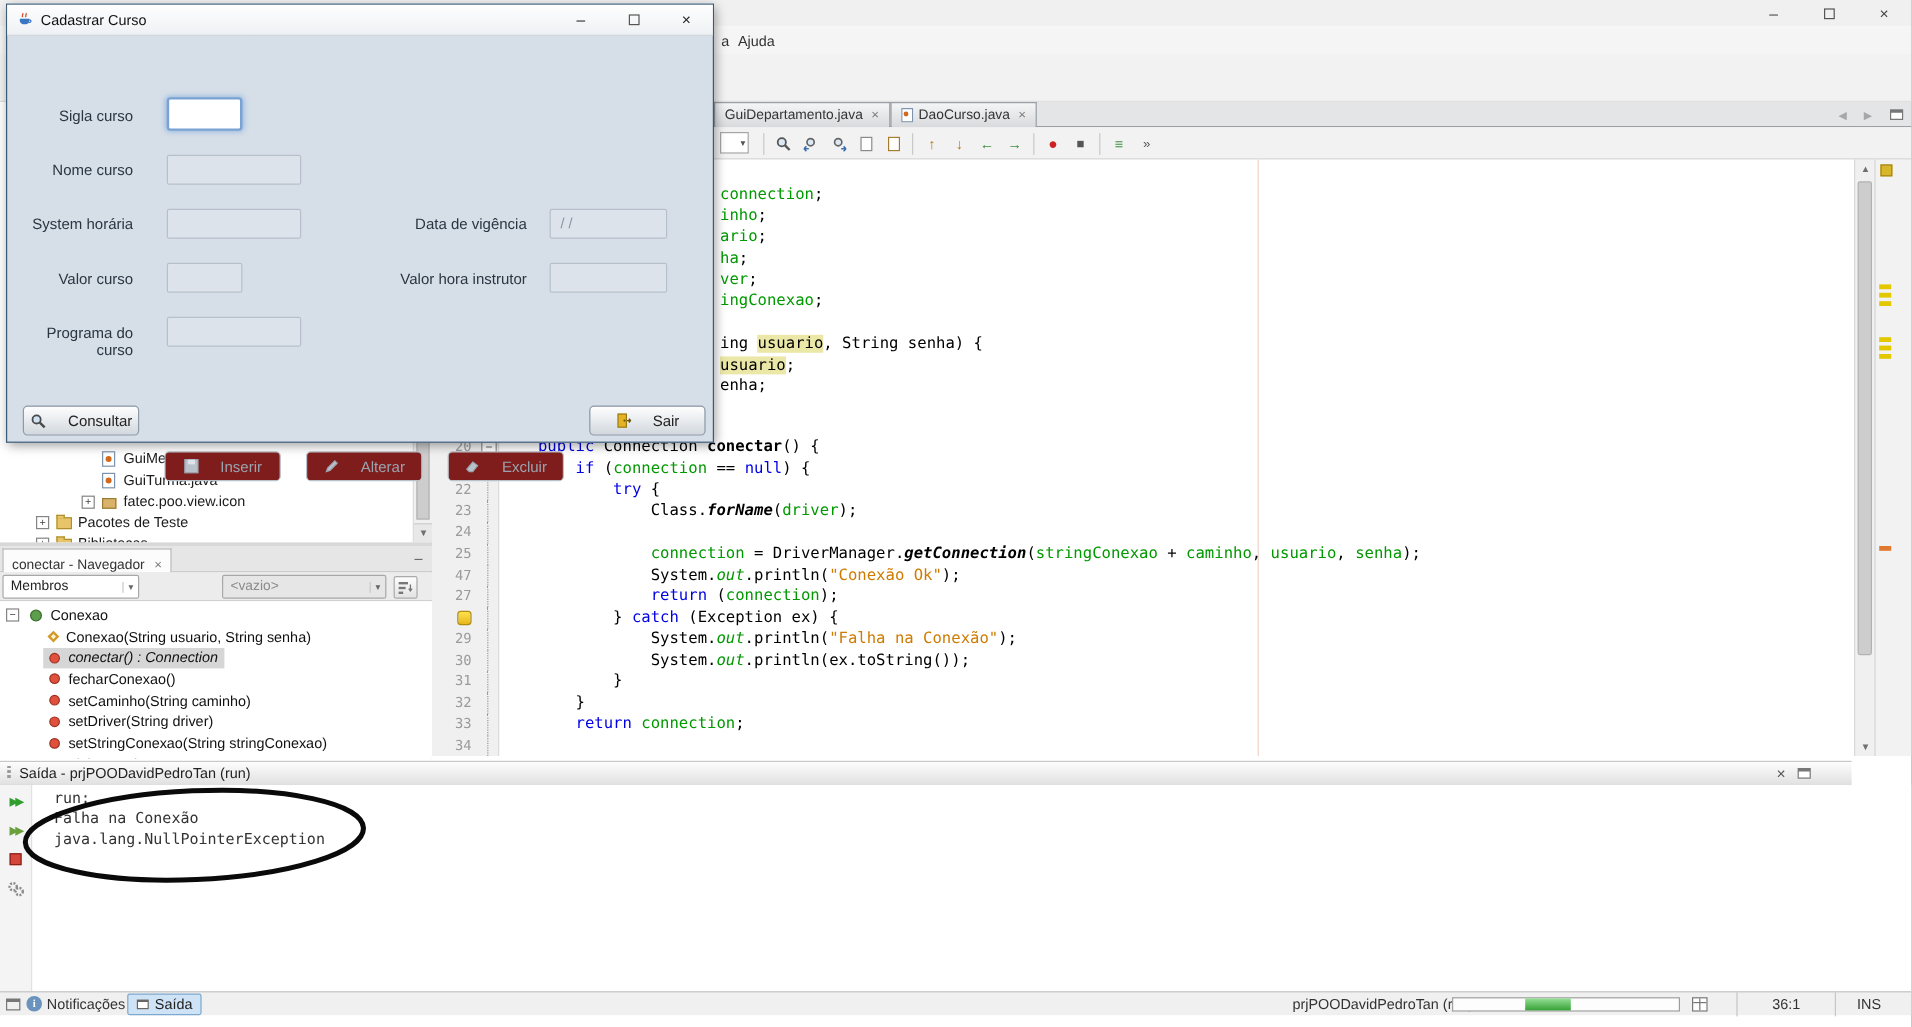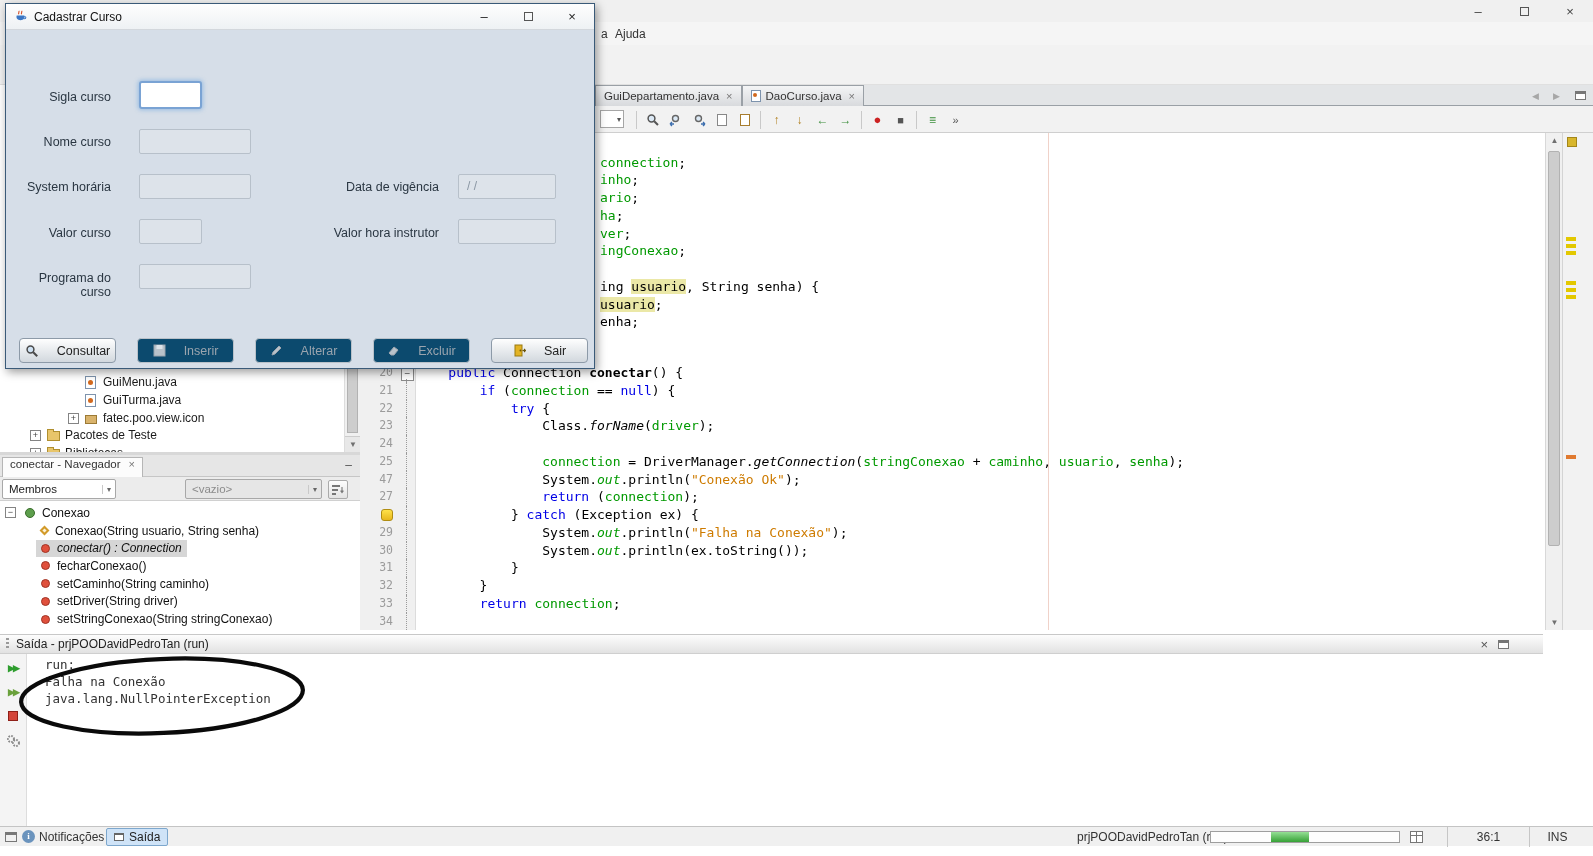--- a/index.html
+++ b/index.html
@@ -62,21 +62,21 @@
   .fold-mid::before{content:"";position:absolute;left:8px;top:0;height:100%;border-left:1px dotted #9a9a9a;}
   .fold-start::before{content:"−";position:absolute;left:3px;top:3.5px;width:11px;height:11px;line-height:9px;text-align:center;
                       font-size:10px;color:#555;border:1px solid #8a8a8a;background:#fff;}
   .fold-start::after{content:"";position:absolute;left:8px;top:15px;height:3px;border-left:1px dotted #9a9a9a;}
   .code-text{white-space:pre;font-family:"DejaVu Sans Mono",monospace;font-size:13px;padding-left:2px;}
   .tk-pl{color:#000;}
   .tk-kw{color:#0000e6;}
   .tk-fld{color:#009900;}
   .tk-str{color:#ce7b00;}
   .tk-m{color:#000;font-weight:bold;}
-  .tk-sm{color:#000;font-weight:normal;font-style:italic;}
+  .tk-sm{color:#000;font-weight:bold;font-style:italic;}
   .tk-sf{color:#009900;font-style:italic;}
   .tk-hl{background:#ebe8a7;}
 
   .ed-vscroll{position:absolute;left:1545px;top:133px;width:17px;height:497px;background:#f0f0f0;border-left:1px solid #d8d8d8;}
   .sc-arrow{position:absolute;left:0;width:17px;height:15px;display:flex;align-items:center;justify-content:center;color:#707070;font-size:8px;}
   .sc-thumb{position:absolute;left:2px;width:12px;background:#cdcdcd;border:1px solid #b2b2b2;border-radius:2px;}
   .ed-stripe{position:absolute;left:1562px;top:133px;width:31px;height:497px;background:#f2f2f2;border-left:1px solid #d4d4d4;}
   .stripe-status{position:absolute;left:4px;top:4px;width:10px;height:10px;background:#d8b62c;border:1px solid #a3861a;}
   .wmark{position:absolute;left:3px;width:10px;height:4px;background:#e3c800;}
   .omark{position:absolute;left:3px;width:10px;height:4px;background:#e07a30;}
@@ -94,21 +94,21 @@
   .folder{width:13px;height:10px;background:#e8c56a;border:1px solid #b08f2f;margin-top:2px;position:relative;}
   .folder::before{content:"";position:absolute;top:-3px;left:-1px;width:5px;height:2px;background:#e8c56a;border:1px solid #b08f2f;border-bottom:none;}
   .tlabel{position:absolute;top:1px;font-size:12px;color:#1a1a1a;white-space:nowrap;}
   .proj-scroll{position:absolute;left:344px;top:0;width:16px;height:367px;background:#f0f0f0;border-left:1px solid #ddd;}
   .proj-thumb{position:absolute;left:2px;top:283px;width:11px;height:65px;background:#cdcdcd;border:1px solid #b2b2b2;}
   .proj-down{position:absolute;left:0;top:351px;width:16px;height:16px;color:#707070;font-size:8px;display:flex;align-items:center;justify-content:center;background:#e8e8e8;border-top:1px solid #ccc;}
 
   .pane-divider{position:absolute;left:0;top:367px;width:360px;height:3px;background:#d8d8d8;}
   .nav-header{position:absolute;left:0;top:370px;width:360px;height:22px;background:#e6e6e6;border-bottom:1px solid #c6c6c6;}
   .nav-tab{position:absolute;left:2px;top:2px;height:20px;background:#fcfcfc;border:1px solid #b6b6b6;border-bottom:none;
-           display:flex;align-items:flex-start;gap:6px;padding:0 7px;font-size:11.5px;color:#333;}
+           display:flex;align-items:flex-end;gap:6px;padding:0 7px;font-size:11.5px;color:#333;}
   .nav-min{position:absolute;right:8px;top:3px;color:#555;font-size:12px;}
   .nav-filters{position:absolute;left:0;top:392px;width:360px;height:24px;background:#ececec;border-bottom:1px solid #d0d0d0;}
   .combo{position:absolute;top:2px;height:20px;border:1px solid #a8a8a8;border-radius:2px;background:#fff;
          display:flex;align-items:center;justify-content:space-between;padding:0 4px 0 6px;font-size:11.5px;}
   .combo .carr{font-size:8px;color:#666;border-left:1px solid #c9c9c9;padding-left:4px;margin-left:6px;}
   .combo.dis{background:#e6e6e6;color:#8b8b8b;}
   .nav-filter-btn{position:absolute;left:328px;top:3px;width:20px;height:19px;border:1px solid #aaa;border-radius:2px;
                   background:linear-gradient(#fdfdfd,#e3e3e3);display:flex;align-items:center;justify-content:center;}
   .nav-tree{position:absolute;left:0;top:416px;width:360px;height:131px;background:#fff;overflow:hidden;}
   .ntree-row{position:absolute;height:17px;width:100%;}
@@ -158,21 +158,21 @@
   .dlg-controls{margin-left:auto;display:flex;height:26px;}
   .dlg-btn{width:44px;height:26px;display:flex;align-items:center;justify-content:center;color:#222;font-size:13px;}
   .dlg-body{position:relative;height:338px;}
   .flabel{position:absolute;font-size:12.5px;color:#2a3642;text-align:right;}
   .tf{position:absolute;background:#dde3ea;border:1px solid #b7c0ca;border-radius:2px;}
   .tf-focus{background:#fff;border:2px solid #7aa3d4;border-radius:3px;box-shadow:0 0 4px 1px rgba(100,160,220,.55);}
   .tf-date{color:#8a96a3;font-size:12px;padding:4px 0 0 8px;}
   .dbtn{position:absolute;top:308px;width:97px;height:25px;border:1px solid #8d9aa8;border-radius:4px;
         background:linear-gradient(#fefefe,#d2d8de);display:flex;align-items:center;justify-content:center;gap:18px;
         font-size:12.5px;color:#222;}
-  .dbtn.dis{background:#0c4a6e;border-color:#b9c1c9;color:#9aa4ae;}
+  .dbtn.dis{background:#7f1d1d;border-color:#b9c1c9;color:#9aa4ae;margin-top:38px;}
 </style>
 </head>
 <body>
 
 <div id="screen">
 
   <div class="win-titlebar">
     <div class="win-controls">
       <span class="win-btn">–</span>
       <span class="win-btn">

